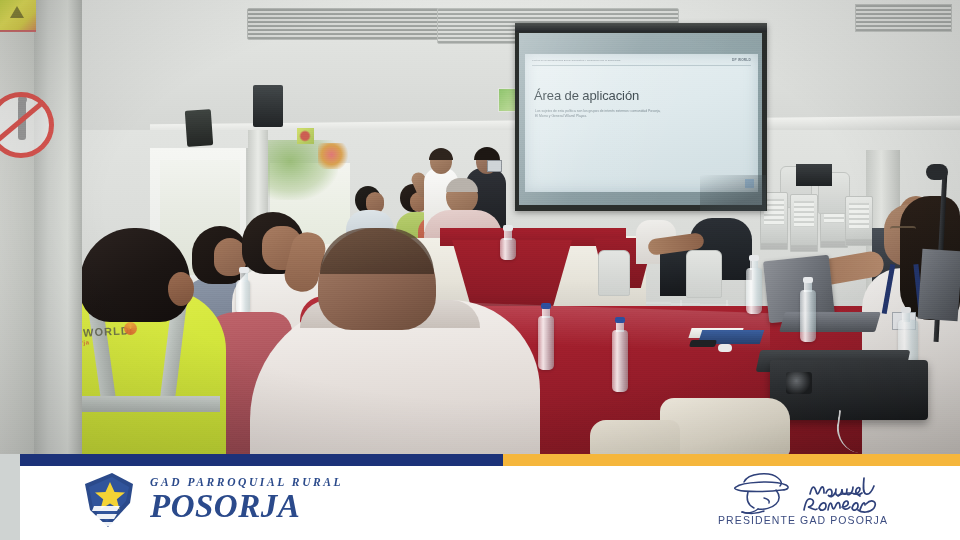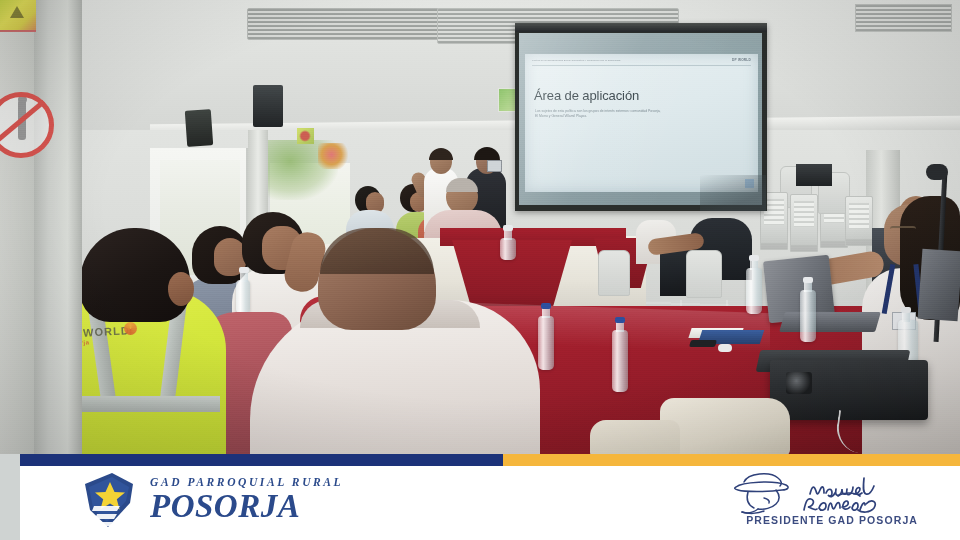--- a/index.html
+++ b/index.html
@@ -703,21 +703,21 @@
     font-family:"Liberation Serif", serif;
   }
   .brand-name {
     font-size:33px; font-weight:bold; letter-spacing:.5px;
     color:#2b4a8b; font-style:italic;
     font-family:"Liberation Serif", serif;
     margin-top:1px;
   }
   .brand-right {
     position:absolute; right:62px; top:2px;
-    display:flex; flex-direction:column; align-items:flex-end;font-weight:bold;
+    display:flex; flex-direction:column; align-items:flex-start;
   }
   .signature-wrap { position:relative; width:200px; height:48px; }
   .pres-title {
     font-size:10.5px; letter-spacing:1.1px; color:#3c4c80;
     margin-top:-2px;
   }
 </style>
 </head>
 <body>
 

